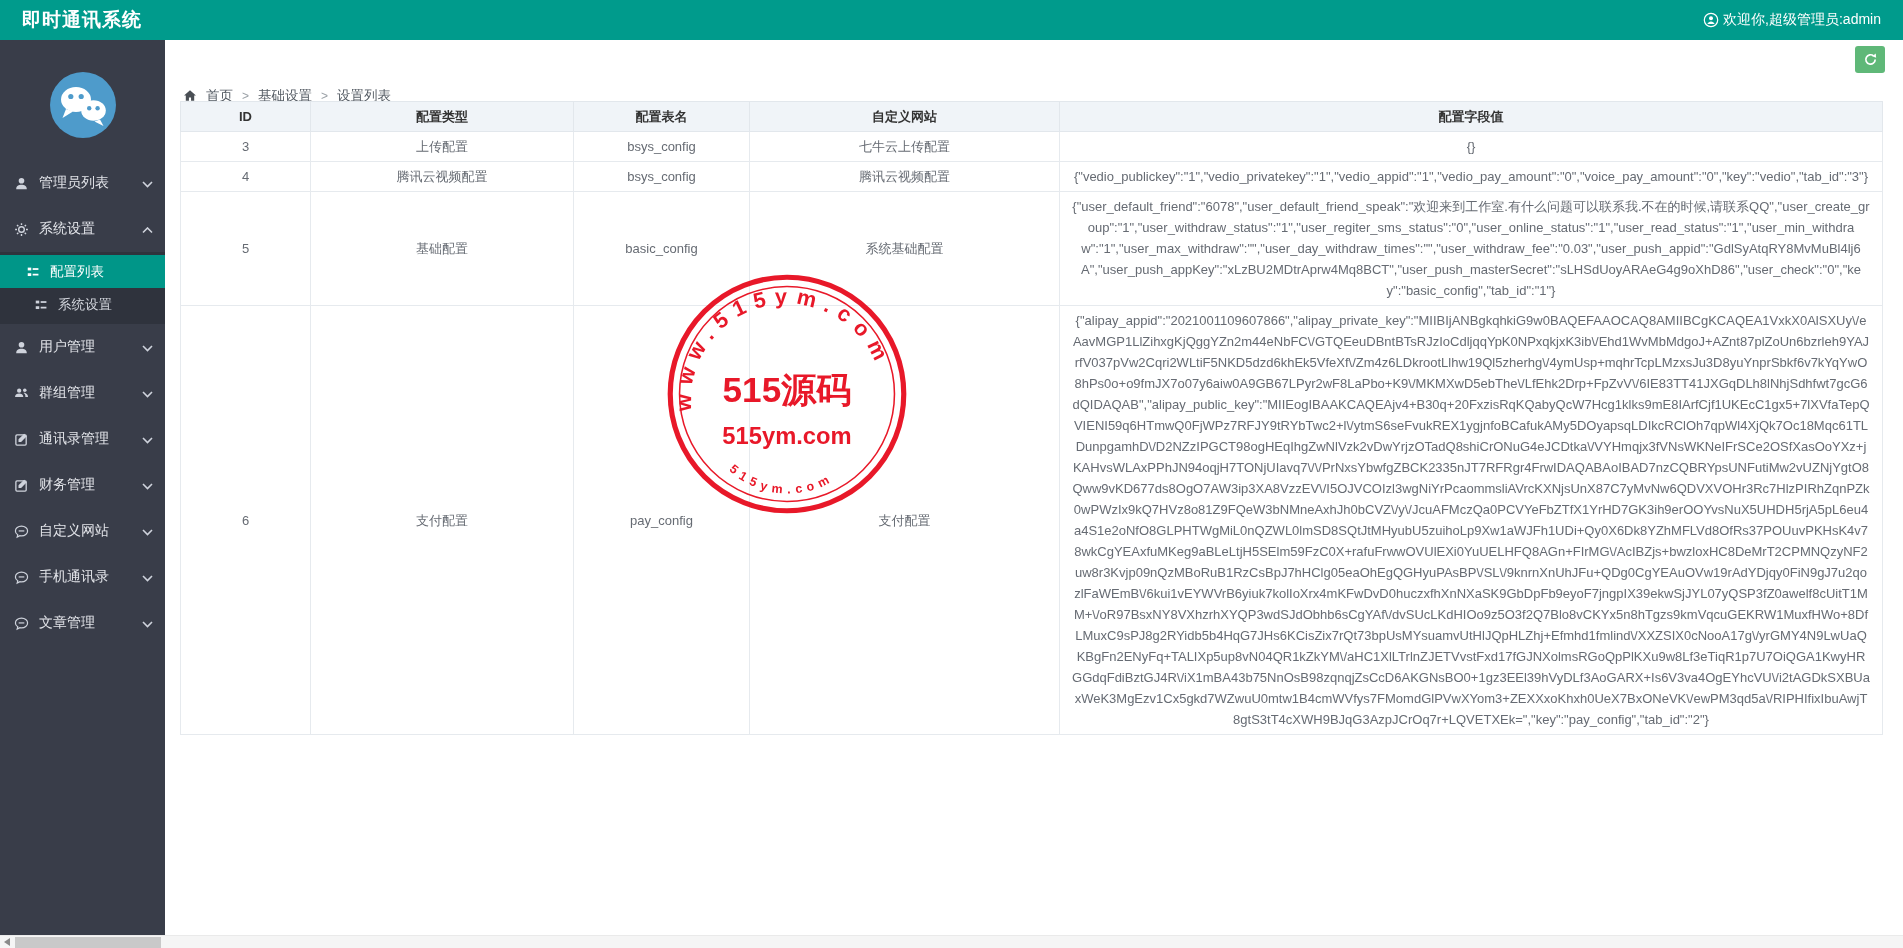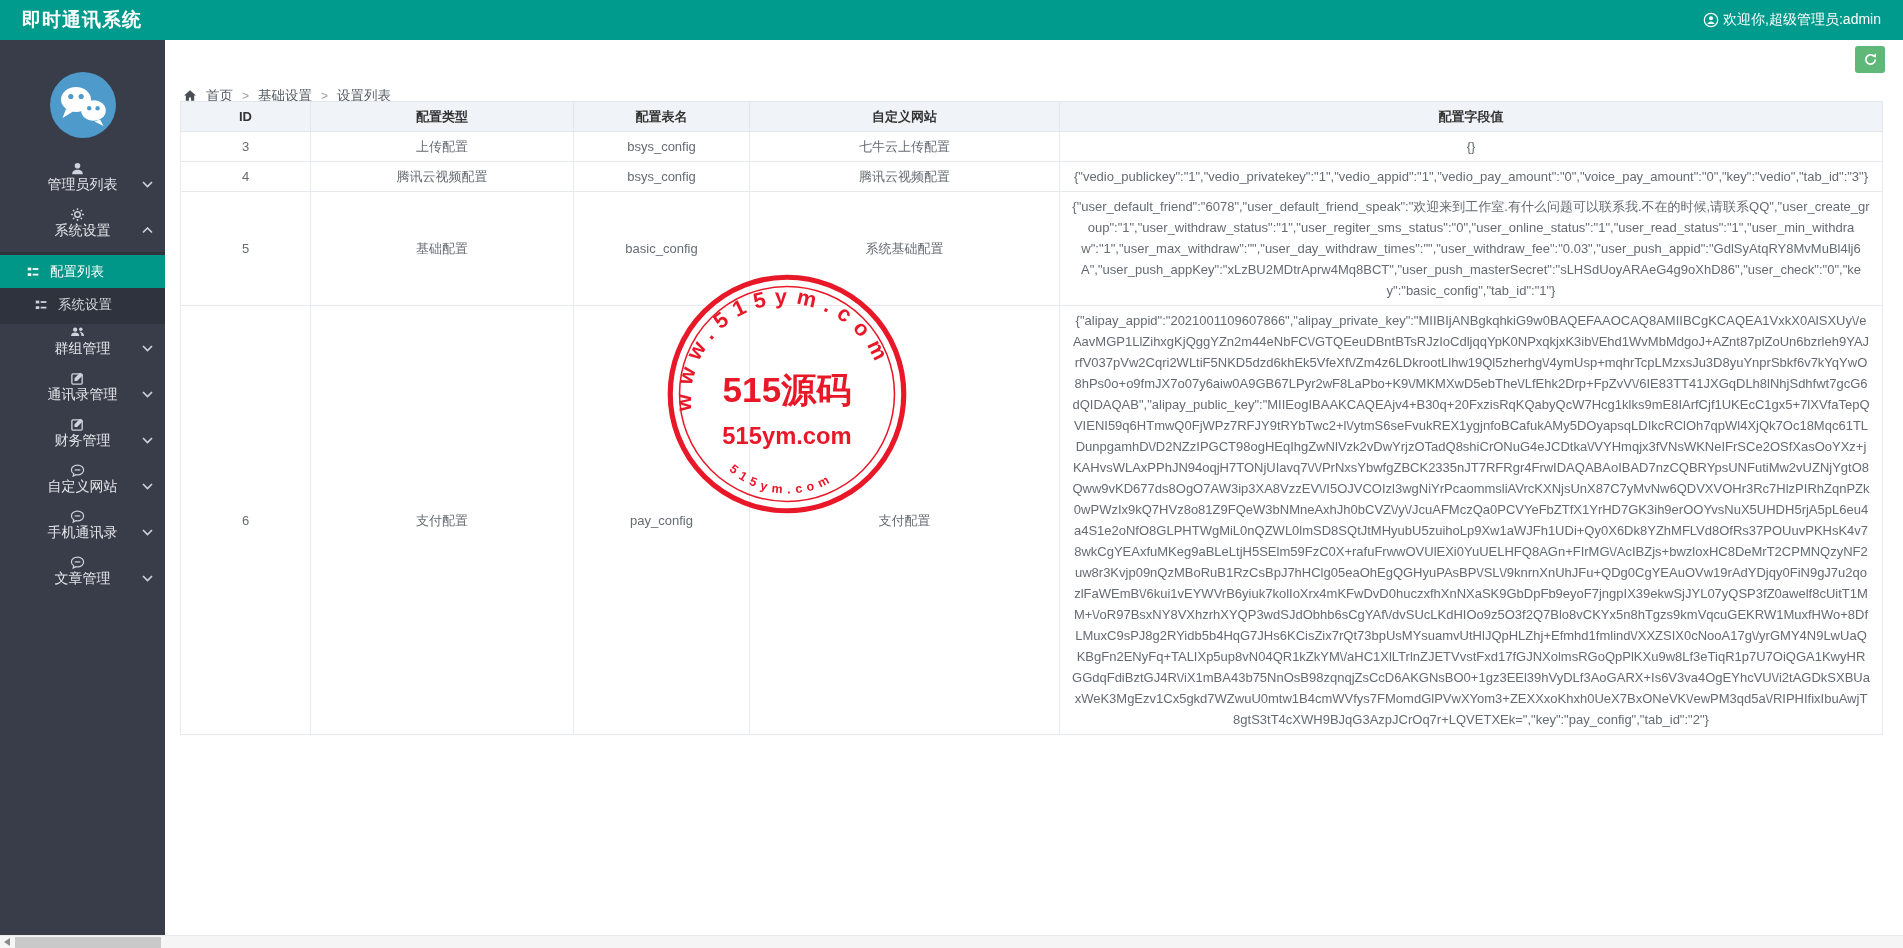--- a/index.html
+++ b/index.html
@@ -10,21 +10,21 @@
   }
   
   .header { position:absolute; top:0; left:0; right:0; height:40px; background:#009b8c;
     display:flex; align-items:center; justify-content:space-between; padding:0 22px; z-index:20; }
   .header-title { color:#fff; font-size:19px; font-weight:bold; letter-spacing:1px; }
   .header-right { color:#fff; font-size:14px; display:flex; align-items:center; gap:4px; }
   
   .sidebar { position:absolute; top:40px; left:0; width:165px; bottom:13px; background:#393d49; overflow:hidden; z-index:10; }
   .logo-wrap { display:flex; justify-content:center; padding:32px 0 22px; }
   .menu { }
-  .menu-item { height:46px; display:flex; align-items:center; padding:0 14px; color:#e2e4e9; font-size:14px; cursor:pointer; position:relative;flex-direction:column; }
+  .menu-item { height:46px; display:flex; align-items:center; padding:0 14px; color:#e2e4e9; font-size:14px; cursor:pointer; position:relative; }
   .menu-item .mi-icon { width:16px; height:16px; margin-right:9px; flex:0 0 16px; display:flex; align-items:center; }
   .menu-item .chev { position:absolute; right:12px; top:50%; transform:translateY(-50%); }
   .submenu { background:#2f333d; padding:3px 0; }
   .submenu-item { height:33px; display:flex; align-items:center; padding-left:34px; color:#d3d6dd; font-size:13.5px; cursor:pointer; }
   .submenu-item .mi-icon { width:14px; height:14px; margin-right:10px; display:flex; align-items:center; }
   .submenu-item.active { background:#009688; color:#fff; padding-left:26px; }
   
   .content { position:absolute; left:165px; top:40px; right:0; bottom:13px; background:#fff; overflow:hidden; }
   .breadcrumb { position:absolute; top:8px; left:18px; height:30px; display:flex; align-items:center; gap:9px; font-size:13.5px; color:#545b63;margin-top:33px; }
   .breadcrumb .crumb { cursor:pointer; }
@@ -135,20 +135,33 @@
                 <rect x="7.6" y="3.6" width="6.6" height="2"></rect>
             <rect x="2" y="9.4" width="4" height="3.2"></rect>
                 <rect x="7.6" y="10" width="6.6" height="2"></rect>
           </g>
             </svg>
         </span>
         <span>系统设置</span>
       </div>
     </div>
 
+    <div class="menu-item">
+      <span class="mi-icon">
+        <svg width="15" height="15" viewBox="0 0 16 16">
+            <path d="M8 8a3 3 0 1 0 0-6 3 3 0 0 0 0 6zm0 1.4c-3.1 0-5.6 1.7-5.6 3.9v.7h11.2v-.7c0-2.2-2.5-3.9-5.6-3.9z" fill="#cfd3dc"></path>
+          </svg>
+      </span>
+      <span>用户管理</span>
+      <span class="chev">
+        <svg width="11" height="7" viewBox="0 0 11 7">
+            <polyline points="1,1 5.5,5.5 10,1" fill="none" stroke="#cfd3dc" stroke-width="1.6"></polyline>
+          </svg>
+      </span>
+    </div>
 
     <div class="menu-item">
       <span class="mi-icon">
         <svg width="15" height="15" viewBox="0 0 16 16">
             <g fill="#cfd3dc">
           <circle cx="5.5" cy="5" r="2.3"></circle>
               <path d="M5.5 8c-2.4 0-4.3 1.3-4.3 3v.8h8.6V11c0-1.7-1.9-3-4.3-3z"></path>
           <circle cx="11.5" cy="4.6" r="1.9"></circle>
               <path d="M11.5 7.2c-.5 0-1 .1-1.4.2 1.2.8 2 1.9 2 3.1v1.3h2.8v-.8c0-1.6-1.5-2.8-3.4-3.8z"></path>
         </g>

